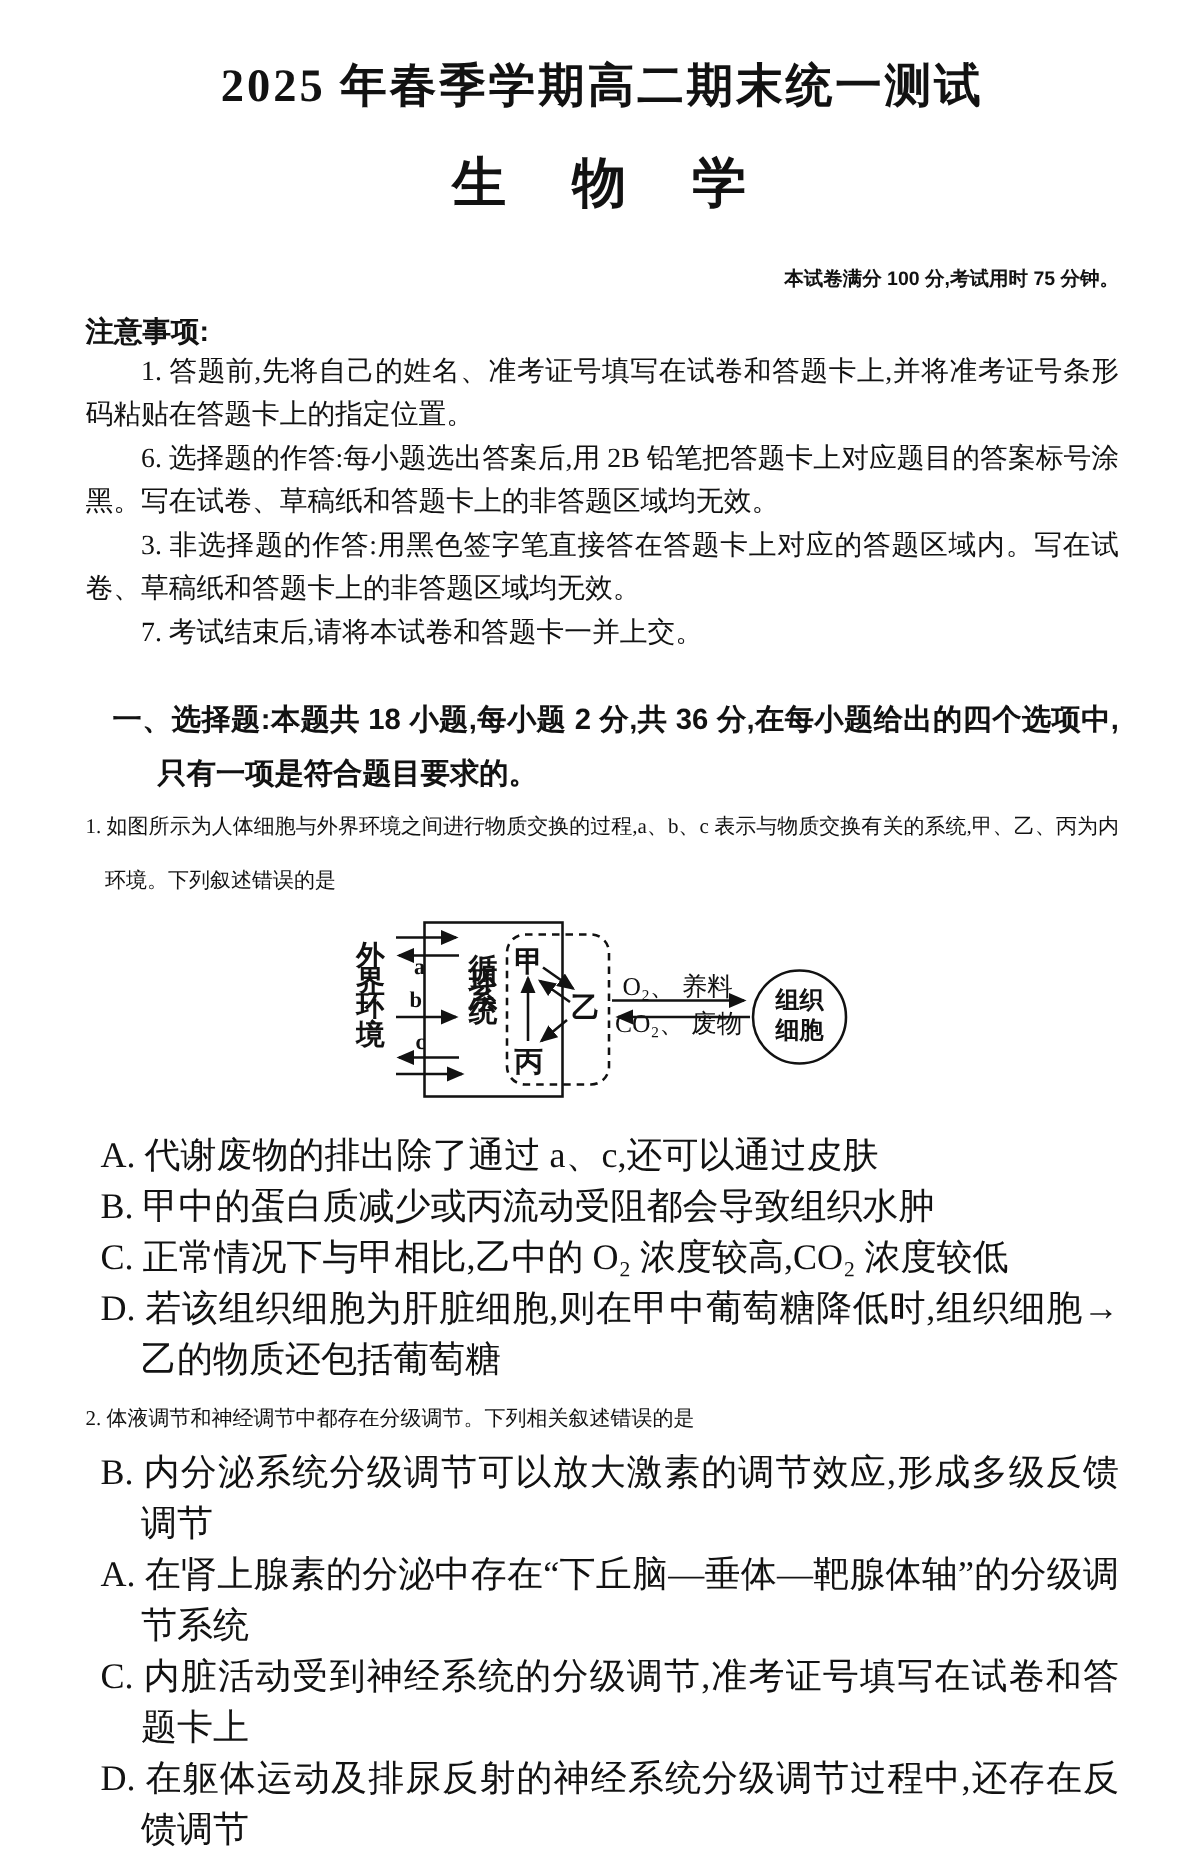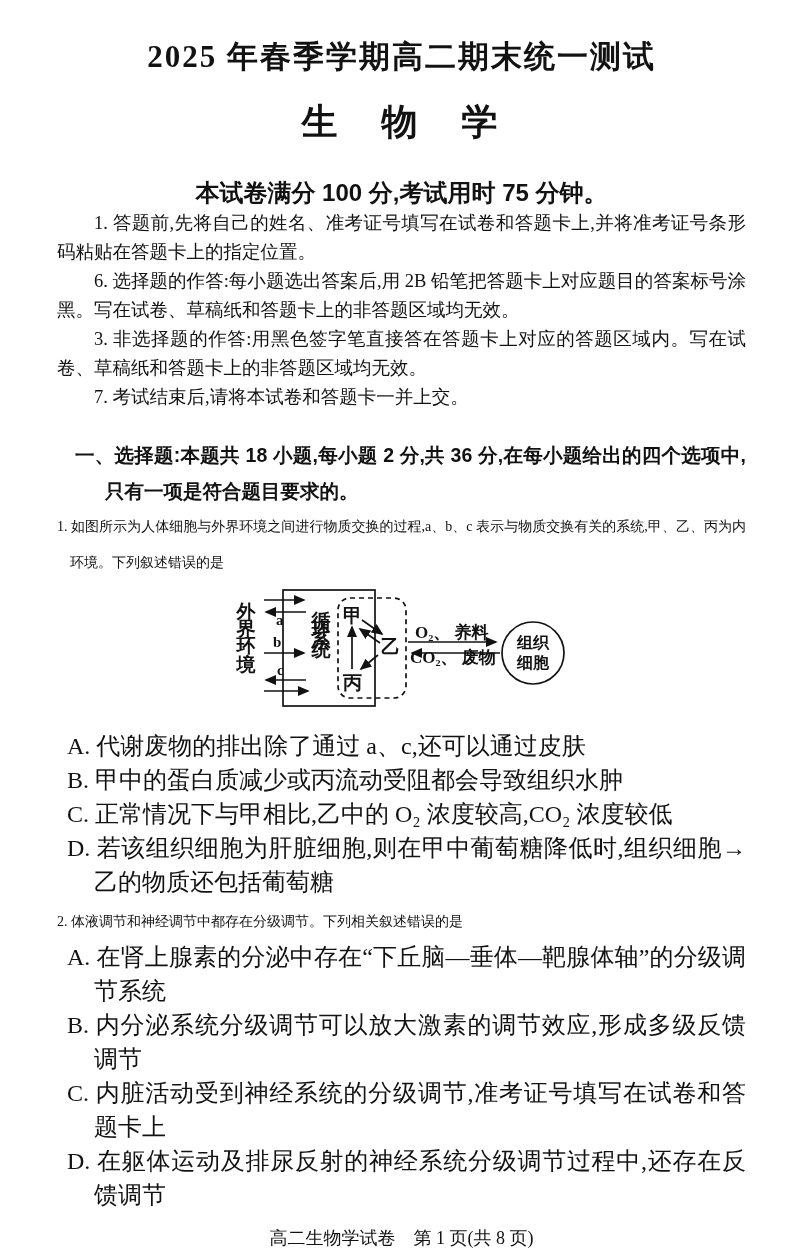--- a/index.html
+++ b/index.html
@@ -21,22 +21,22 @@
   .subject {
     margin-top: 20px;
     text-align: center;
     font-size: 36px;
     font-weight: 700;
     letter-spacing: 4px;
     font-family: "Liberation Sans", "DejaVu Sans", sans-serif;
   }
   .exam-info {
     margin-top: 30px;
-    text-align: center;
-    font-size: 24px;
+    text-align: right;
+    font-size: 13px;
     font-weight: 700;
     font-family: "Liberation Sans", "DejaVu Sans", sans-serif;
   }
   .notice-heading {
     margin-top: 13px;
     font-size: 19px;
     font-weight: 700;
     font-family: "Liberation Sans", "DejaVu Sans", sans-serif;
   }
   .notice-item {
@@ -91,21 +91,21 @@
   .env-label  { left: 3px;  top: 2px;  letter-spacing: 17px; }
   .sys-label  { left: 78px; top: 11px; letter-spacing: 9px; }
   .abc-label  { font-size: 15px; font-weight: 700; }
   .label-a { left: 46px; top: 27px; }
   .label-b { left: 43px; top: 49px; }
   .label-c { left: 47px; top: 77px; }
   .node { font-size: 19px; font-weight: 700; }
   .node-jia  { left: 113px; top: 18px; }
   .node-yi   { left: 151px; top: 49px; }
   .node-bing { left: 113px; top: 85px; }
-  .hlabel { font-size: 17px; font-weight: 700; }
+  .hlabel { font-size: 17px; font-weight: 400; }
   .o2-label  { left: 185px; top: 36px; }
   .co2-label { left: 180px; top: 61px; }
   .cell-text {
     left: 284px; top: 48px; width: 38px;
     font-size: 16px; font-weight: 700; line-height: 20px;
     text-align: center; white-space: normal !important;
   }
 
   .footer {
     margin-top: 14px;
@@ -115,20 +115,21 @@
 </style>
 </head>
 <body>
 
 <div class="page">
 
   <h1 class="title">2025 年春季学期高二期末统一测试</h1>
   <h2 class="subject">生　物　学</h2>
   <p class="exam-info">本试卷满分 100 分,考试用时 75 分钟。</p>
 
+  <p class="notice-heading">注意事项:</p>
   <p class="notice-item">1. 答题前,先将自己的姓名、准考证号填写在试卷和答题卡上,并将准考证号条形码粘贴在答题卡上的指定位置。</p>
   <p class="notice-item">6. 选择题的作答:每小题选出答案后,用 2B 铅笔把答题卡上对应题目的答案标号涂黑。写在试卷、草稿纸和答题卡上的非答题区域均无效。</p>
   <p class="notice-item">3. 非选择题的作答:用黑色签字笔直接答在答题卡上对应的答题区域内。写在试卷、草稿纸和答题卡上的非答题区域均无效。</p>
   <p class="notice-item">7. 考试结束后,请将本试卷和答题卡一并上交。</p>
 
   <p class="section-heading">一、选择题:本题共 18 小题,每小题 2 分,共 36 分,在每小题给出的四个选项中,只有一项是符合题目要求的。</p>
 
   <div class="question">
     <p class="stem">1. 如图所示为人体细胞与外界环境之间进行物质交换的过程,a、b、c 表示与物质交换有关的系统,甲、乙、丙为内环境。下列叙述错误的是</p>
 
@@ -175,22 +176,22 @@
       <p class="option">A. 代谢废物的排出除了通过 a、c,还可以通过皮肤</p>
       <p class="option">B. 甲中的蛋白质减少或丙流动受阻都会导致组织水肿</p>
       <p class="option">C. 正常情况下与甲相比,乙中的 O₂ 浓度较高,CO₂ 浓度较低</p>
       <p class="option">D. 若该组织细胞为肝脏细胞,则在甲中葡萄糖降低时,组织细胞→乙的物质还包括葡萄糖</p>
     </div>
   </div>
 
   <div class="question q2">
     <p class="stem">2. 体液调节和神经调节中都存在分级调节。下列相关叙述错误的是</p>
     <div class="options">
+      <p class="option">B. 内分泌系统分级调节可以放大激素的调节效应,形成多级反馈调节</p>
       <p class="option">A. 在肾上腺素的分泌中存在“下丘脑—垂体—靶腺体轴”的分级调节系统</p>
-      <p class="option">B. 内分泌系统分级调节可以放大激素的调节效应,形成多级反馈调节</p>
       <p class="option">C. 内脏活动受到神经系统的分级调节,准考证号填写在试卷和答题卡上</p>
       <p class="option">D. 在躯体运动及排尿反射的神经系统分级调节过程中,还存在反馈调节</p>
     </div>
   </div>
 
   <p class="footer">高二生物学试卷　第 1 页(共 8 页)</p>
 
 </div>
 
 </body></html>

